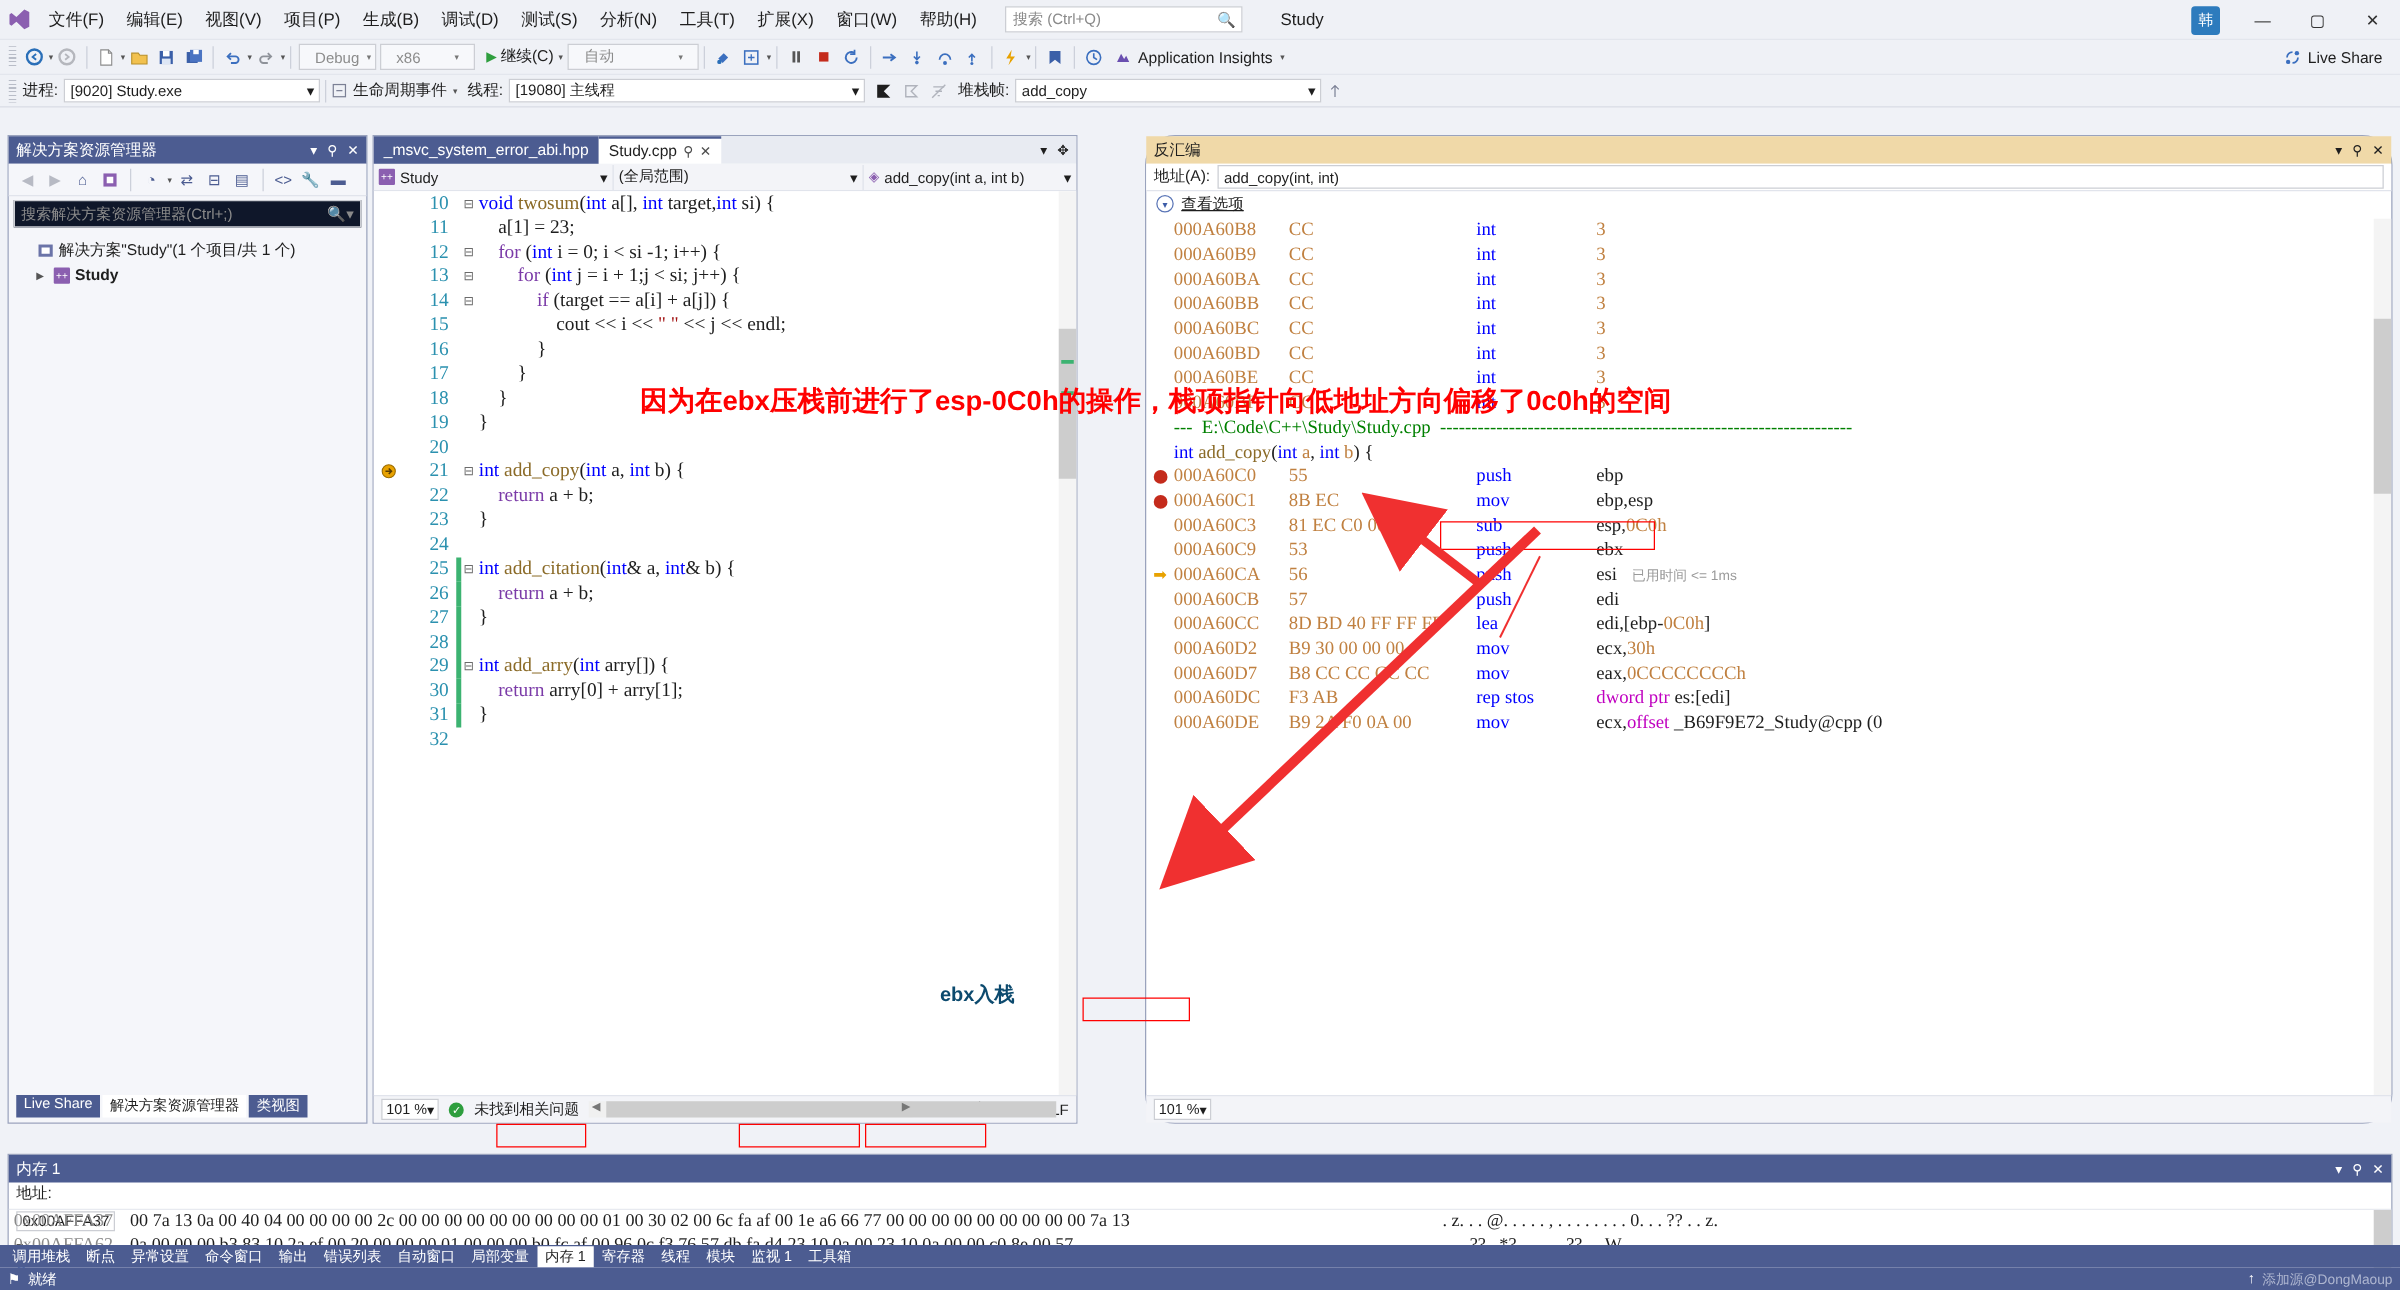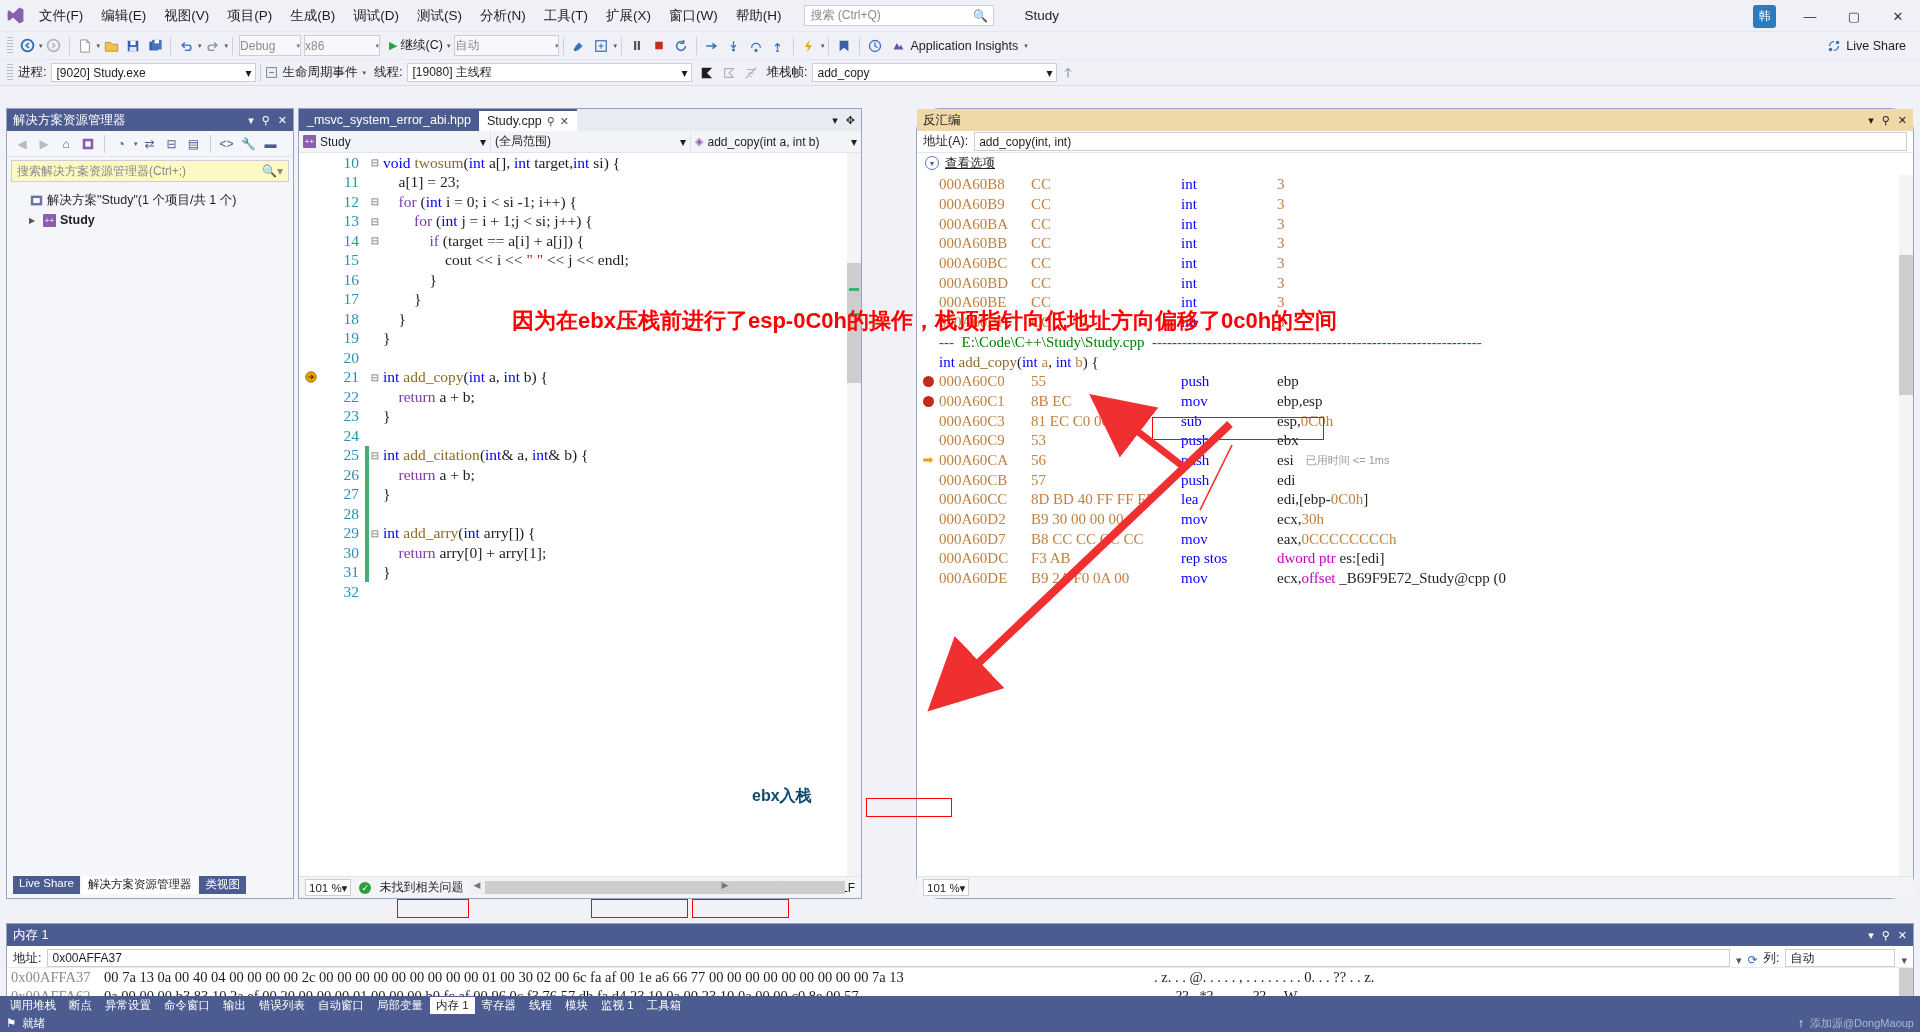--- a/index.html
+++ b/index.html
@@ -38,21 +38,21 @@
     border-bottom:1px solid #e3e6ed; padding-left:4px; position:relative;
   }
   .tb-grip { width:6px; height:18px; margin:0 3px; background:
       repeating-linear-gradient(to bottom,#b8bcc7 0 1px,transparent 1px 3px);}
   .tbtn { min-width:22px; height:22px; display:flex; align-items:center; justify-content:center; padding:0 3px; color:#3b3b3b; font-size:13px;}
   .tbtn.dis { color:#b5b7bd; }
   .caret { font-size:7px; margin-left:1px; color:#555; }
   .tsep { width:1px; height:18px; background:#ccd0da; margin:0 4px; }
   .combo {
     height:21px; border:1px solid #ccced4; background:#f7f8fb; display:flex; align-items:center;
-    padding:0 0; font-size:12px; color:#8c8c8c; justify-content:space-between;
+    padding:0 12px; font-size:12px; color:#8c8c8c; justify-content:space-between;
   }
   .combo .c-caret { font-size:7px; color:#777; margin-left:6px;}
   .green-play { color:#2e9e3e; font-size:11px; }
   .liveshare-btn { display:flex; align-items:center; gap:5px; font-size:12.5px; color:#1e1e1e; padding:0 8px;}
   .appins { display:flex;align-items:center; gap:5px; font-size:12.5px; color:#1e1e1e;}
 
   
   .dbgbar {
     height:26px; background:#eff1f6; display:flex; align-items:center;
     border-bottom:1px solid #d9dce5; padding-left:4px; font-size:12.5px;
@@ -73,21 +73,21 @@
     padding:0 6px; font-size:12.5px; justify-content:space-between;
   }
   .panel-hdr.light { background:#f0d9a8; color:#1e1e1e; }
   .hdr-icons { display:flex; align-items:center; gap:8px; font-size:11px;}
 
   
   #solex { left:6px; top:4px; width:288px; bottom:24px; background:#f5f6fa;}
   .se-toolbar { height:26px; display:flex; align-items:center; gap:2px; padding:0 5px; background:#f5f6fa; border-bottom:1px solid #e1e4ec;}
   .se-tb { width:20px;height:20px;display:flex;align-items:center;justify-content:center;color:#4c5c91;font-size:12px;}
   .se-tb.dis{color:#b7bac4;}
-  .se-search { height:22px; margin:3px 4px; background:#fef9c3; border:1px solid #ccced4; display:flex;align-items:center; padding:0 5px; font-size:12px; color:#8a8a8a; justify-content:space-between;}
+  .se-search { height:22px; margin:3px 4px; background:#0f172a; border:1px solid #ccced4; display:flex;align-items:center; padding:0 5px; font-size:12px; color:#8a8a8a; justify-content:space-between;}
   .se-tree { padding:5px 4px; font-size:12.5px; }
   .se-row { display:flex; align-items:center; gap:4px; height:20px; padding-left:4px;}
   .se-row.indent { padding-left:18px; }
   .se-ico { width:14px;height:14px;display:flex;align-items:center;justify-content:center;font-size:10px;}
   .sq-ico{ width:13px;height:13px;background:#8b5fb0;color:#fff;font-size:8px;display:flex;align-items:center;justify-content:center;border-radius:1px;}
   .ex-arrow{ font-size:8px;color:#555;width:10px;}
 
   .se-tabs { position:absolute; left:6px; bottom:4px; height:18px; display:flex; gap:2px; font-size:11.5px;}
   .se-tab { padding:1px 6px; background:#4c5c91; color:#fff; }
   .se-tab.active { background:#fff; color:#1e1e1e; }
@@ -136,21 +136,21 @@
   .dop { color:#1e1e1e; }
   .hexn { color:#c08040; }
   .dsrc { color:#1e1e1e; }
   .dsep { color:#008000; }
   .dis-status { position:absolute; left:0; right:0; bottom:0; height:22px; background:#f3f4f8; border-top:1px solid #e1e4ec; display:flex; align-items:center; padding:0 6px; gap:8px;}
 
   
   .mem { position:absolute; left:6px; right:6px; bottom:34px; top:923px; }
   #memwin { position:absolute; left:0; top:0; right:0; bottom:0; background:#fff; border:1px solid #9aa3bd;}
   .mem-hdr { height:22px; background:#4c5c91; color:#fff; display:flex;align-items:center; justify-content:space-between; padding:0 6px; font-size:12.5px;}
-  .mem-addr { height:22px; display:flex; align-items:flex-end; gap:6px; padding:0 6px; font-size:12.5px; border-bottom:1px solid #e8eaf0;}
+  .mem-addr { height:22px; display:flex; align-items:flex-start; gap:6px; padding:0 6px; font-size:12.5px; border-bottom:1px solid #e8eaf0;flex-direction:column;}
   .mem-inp { flex:1; border:1px solid #ccced4; height:18px; display:flex; align-items:center; padding:0 4px; font-size:12px; background:#fff;}
   .mem-body { position:absolute; left:0; right:0; top:44px; bottom:0; overflow:hidden; }
   .mrow { height:19.3px; display:flex; align-items:center; font-family:"Liberation Serif",serif; font-size:14.5px; white-space:pre;}
   .maddr { color:#8a8a8a; width:97px; padding-left:4px;}
   .mhex { color:#1e1e1e; }
   .mascii { color:#1e1e1e; }
 
   
   .btabs { position:absolute; left:0; right:0; bottom:18px; height:18px; background:#4c5c91; display:flex; align-items:center; gap:1px; padding-left:4px; font-size:11.5px;}
   .btab { color:#fff; padding:1px 6px; }

